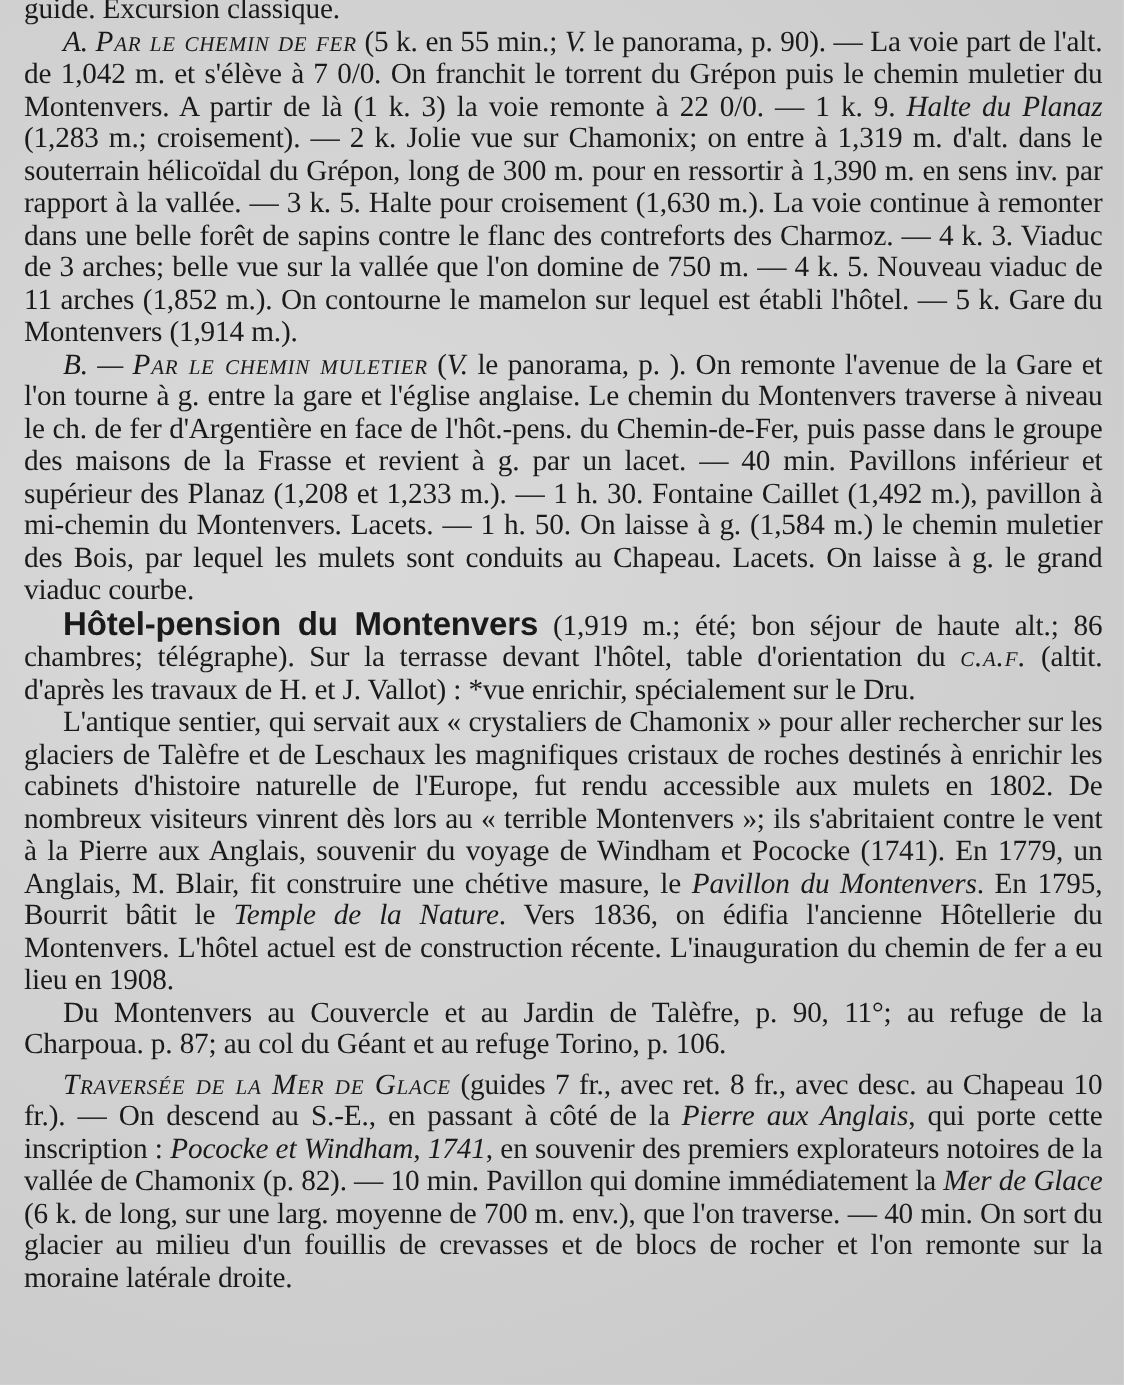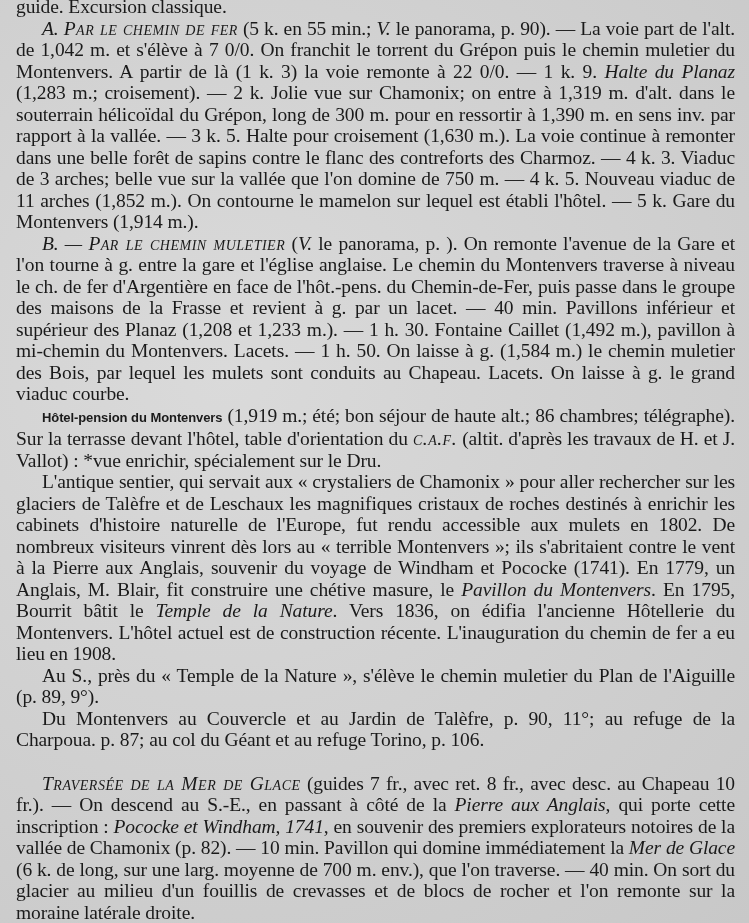--- a/index.html
+++ b/index.html
@@ -16,38 +16,37 @@
     box-sizing: border-box;
     padding: 0 14px 0 16px;
     font-size: 19.5px;
     line-height: 21.5px;
     letter-spacing: -0.1px;
   }
   p { margin: 0; text-align: justify; text-align-last: left; }
   .indent { text-indent: 26px; }
   .sc { font-variant: small-caps; letter-spacing: 0.5px; font-style: italic; }
   .it { font-style: italic; }
-  .bold-sans { font-family: "Liberation Sans", "DejaVu Sans", sans-serif; font-weight: bold; font-size: 13px; }
-  .gap { margin-top: 22px; }
+  .bold-sans { font-family: "Liberation Sans", "DejaVu Sans", sans-serif; font-weight: bold; font-size: 22px; }
+  .gap { margin-top: 5px; }
   .top-line { margin-top: -4px; }
 </style>
 </head>
 <body>
 
 <div class="page">
 
   <p class="top-line"><span>guide. Excursion classique.</span></p>
 
   <p class="indent"><span class="it">A. </span><span class="sc">Par le chemin de fer</span><span> (5 k. en 55 min.; </span><span class="it">V.</span><span> le panorama, p. 90). — La voie part de l'alt. de 1,042 m. et s'élève à 7 0/0. On franchit le torrent du Grépon puis le chemin muletier du Montenvers. A partir de là (1 k. 3) la voie remonte à 22 0/0. — 1 k. 9. </span><span class="it">Halte du Planaz</span><span> (1,283 m.; croisement). — 2 k. Jolie vue sur Chamonix; on entre à 1,319 m. d'alt. dans le souterrain hélicoïdal du Grépon, long de 300 m. pour en ressortir à 1,390 m. en sens inv. par rapport à la vallée. — 3 k. 5. Halte pour croisement (1,630 m.). La voie continue à remonter dans une belle forêt de sapins contre le flanc des contreforts des Charmoz. — 4 k. 3. Viaduc de 3 arches; belle vue sur la vallée que l'on domine de 750 m. — 4 k. 5. Nouveau viaduc de 11 arches (1,852 m.). On contourne le mamelon sur lequel est établi l'hôtel. — 5 k. Gare du Montenvers (1,914 m.).</span></p>
 
   <p class="indent"><span class="it">B. — </span><span class="sc">Par le chemin muletier</span><span> (</span><span class="it">V.</span><span> le panorama, p.     ). On remonte l'avenue de la Gare et l'on tourne à g. entre la gare et l'église anglaise. Le chemin du Montenvers traverse à niveau le ch. de fer d'Argentière en face de l'hôt.-pens. du Chemin-de-Fer, puis passe dans le groupe des maisons de la Frasse et revient à g. par un lacet. — 40 min. Pavillons inférieur et supérieur des Planaz (1,208 et 1,233 m.). — 1 h. 30. Fontaine Caillet (1,492 m.), pavillon à mi-chemin du Montenvers. Lacets. — 1 h. 50. On laisse à g. (1,584 m.) le chemin muletier des Bois, par lequel les mulets sont conduits au Chapeau. Lacets. On laisse à g. le grand viaduc courbe.</span></p>
 
   <p class="indent"><span class="bold-sans">Hôtel-pension du Montenvers</span><span> (1,919 m.; été; bon séjour de haute alt.; 86 chambres; télégraphe). Sur la terrasse devant l'hôtel, table d'orientation du </span><span class="sc">c.a.f.</span><span> (altit. d'après les travaux de H. et J. Vallot) : *vue enrichir, spécialement sur le Dru.</span></p>
 
   <p class="indent"><span>L'antique sentier, qui servait aux « crystaliers de Chamonix » pour aller rechercher sur les glaciers de Talèfre et de Leschaux les magnifiques cristaux de roches destinés à enrichir les cabinets d'histoire naturelle de l'Europe, fut rendu accessible aux mulets en 1802. De nombreux visiteurs vinrent dès lors au « terrible Montenvers »; ils s'abritaient contre le vent à la Pierre aux Anglais, souvenir du voyage de Windham et Pococke (1741). En 1779, un Anglais, M. Blair, fit construire une chétive masure, le </span><span class="it">Pavillon du Montenvers</span><span>. En 1795, Bourrit bâtit le </span><span class="it">Temple de la Nature</span><span>. Vers 1836, on édifia l'ancienne Hôtellerie du Montenvers. L'hôtel actuel est de construction récente. L'inauguration du chemin de fer a eu lieu en 1908.</span></p>
 
-  <p class="indent"><span>Au S., près du « Temple de la Nature », s'élève le chemin muletier du Plan de l'Aiguille (p. 89, 9°).</span></p>
 
   <p class="indent"><span>Du Montenvers au Couvercle et au Jardin de Talèfre, p. 90, 11°; au refuge de la Charpoua. p. 87; au col du Géant et au refuge Torino, p. 106.</span></p>
 
   <p class="indent gap"><span class="sc">Traversée de la Mer de Glace</span><span> (guides 7 fr., avec ret. 8 fr., avec desc. au Chapeau 10 fr.). — On descend au S.-E., en passant à côté de la </span><span class="it">Pierre aux Anglais</span><span>, qui porte cette inscription : </span><span class="it">Pococke et Windham, 1741</span><span>, en souvenir des premiers explorateurs notoires de la vallée de Chamonix (p. 82). — 10 min. Pavillon qui domine immédiatement la </span><span class="it">Mer de Glace</span><span> (6 k. de long, sur une larg. moyenne de 700 m. env.), que l'on traverse. — 40 min. On sort du glacier au milieu d'un fouillis de crevasses et de blocs de rocher et l'on remonte sur la moraine latérale droite.</span></p>
 
 </div>
 
 </body></html>

